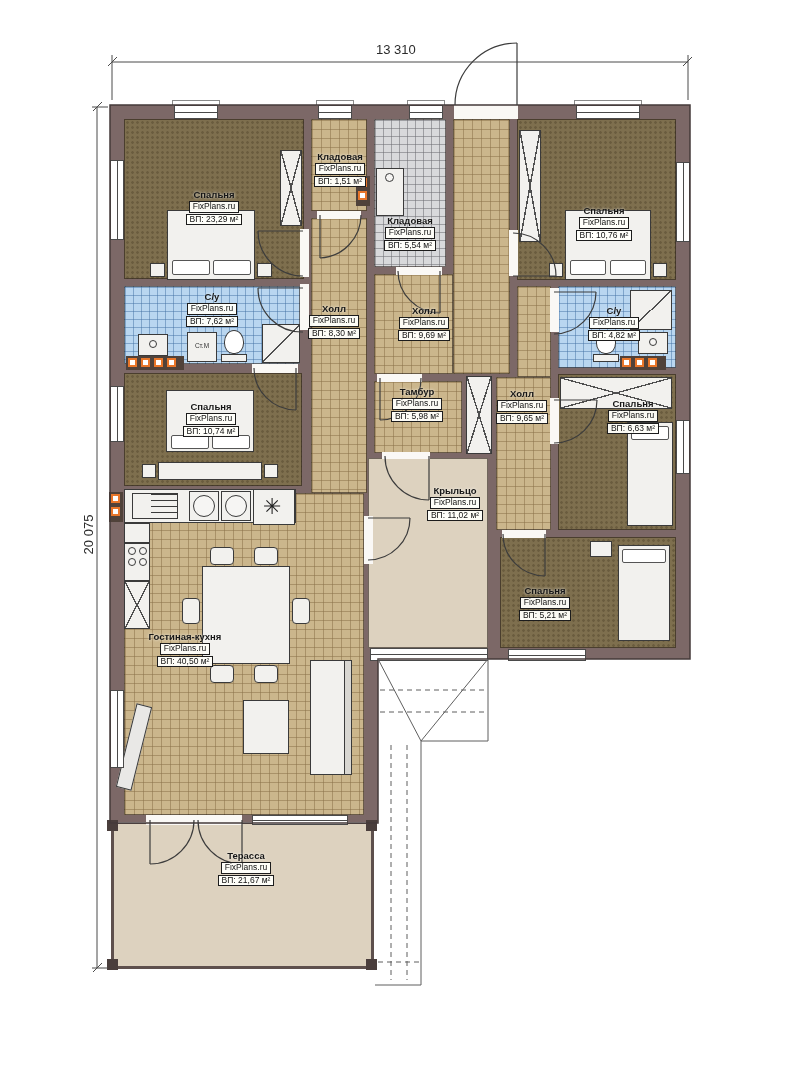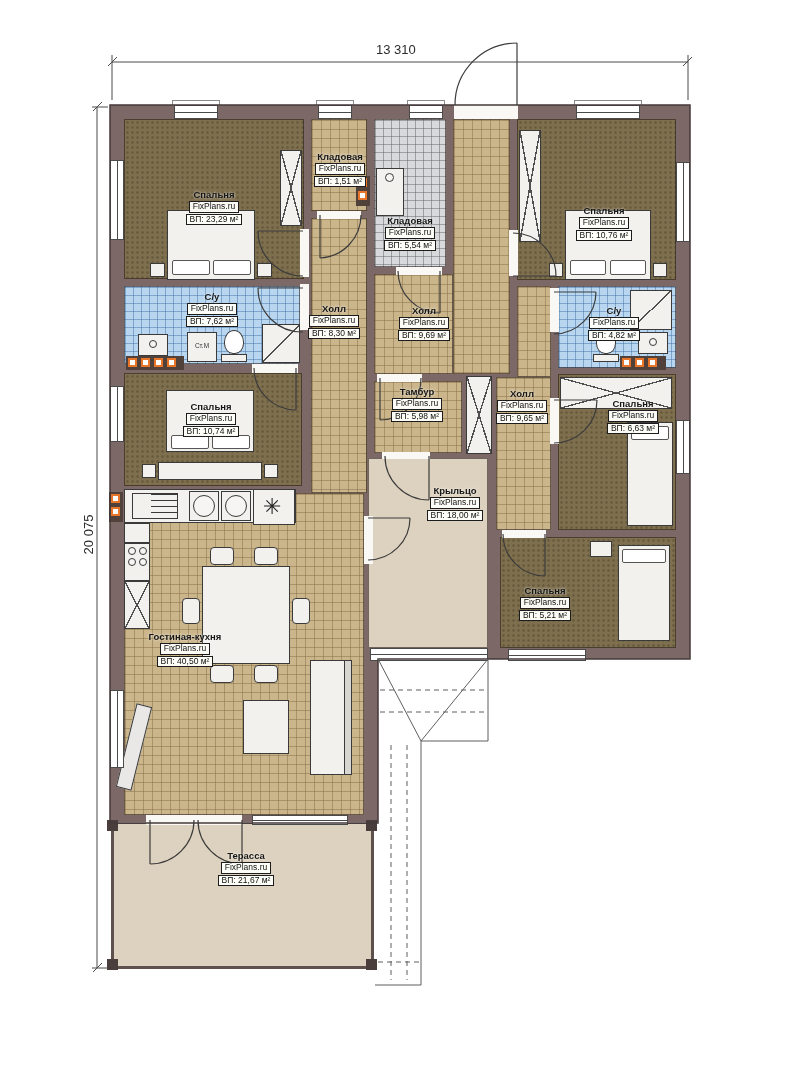--- a/index.html
+++ b/index.html
@@ -283,21 +283,21 @@
     <span class="lbl-tag">ВП: 9,65 м²</span>
   </div>
   <div class="lbl" style="left:590px;top:399px;">
     <div class="lbl-name">Спальня</div>
     <span class="lbl-tag">FixPlans.ru</span>
     <span class="lbl-tag">ВП: 6,63 м²</span>
   </div>
   <div class="lbl" style="left:412px;top:486px;">
     <div class="lbl-name">Крыльцо</div>
     <span class="lbl-tag">FixPlans.ru</span>
-    <span class="lbl-tag">ВП: 18,00 м²</span>
+    <span class="lbl-tag">ВП: 11,02 м²</span>
   </div>
   <div class="lbl" style="left:502px;top:586px;">
     <div class="lbl-name">Спальня</div>
     <span class="lbl-tag">FixPlans.ru</span>
     <span class="lbl-tag">ВП: 5,21 м²</span>
   </div>
   <div class="lbl" style="left:142px;top:632px;">
     <div class="lbl-name">Гостиная-кухня</div>
     <span class="lbl-tag">FixPlans.ru</span>
     <span class="lbl-tag">ВП: 40,50 м²</span>

